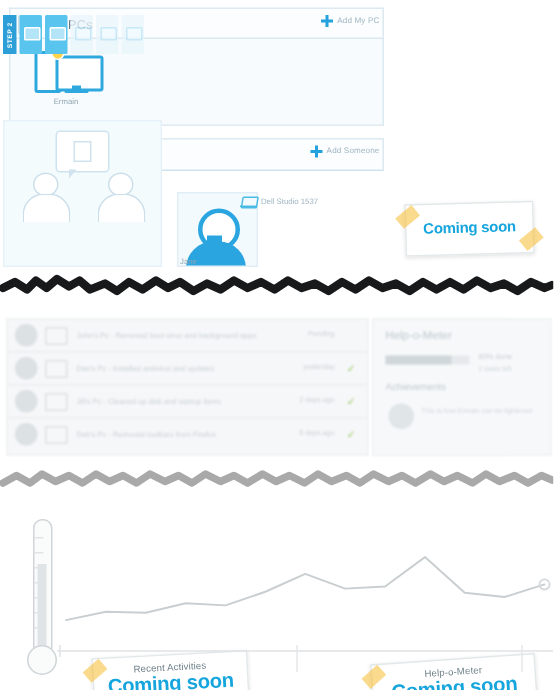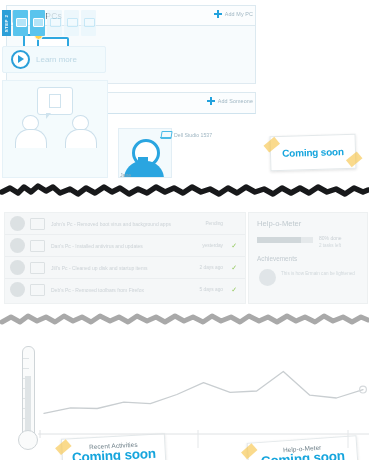--- a/index.html
+++ b/index.html
@@ -242,24 +242,20 @@
           <i class="mini"></i>
         </div>
       <div class="steptile off">
           <i class="mini"></i>
         </div>
       <div class="steptile off">
           <i class="mini"></i>
         </div>
     </div>
 
-    <div id="learnmore-btn">
-      <span class="playicon"></span>
-      <span id="learnmore-label">Learn more</span>
-    </div>
 
     <div id="group-box">
       <div class="bubble">
           <i class="doc"></i>
         </div>
       <div class="gperson" id="gp-l">
         <i class="gp-h"></i>
           <i class="gp-b"></i>
         </div>
       <div class="gperson" id="gp-r">

